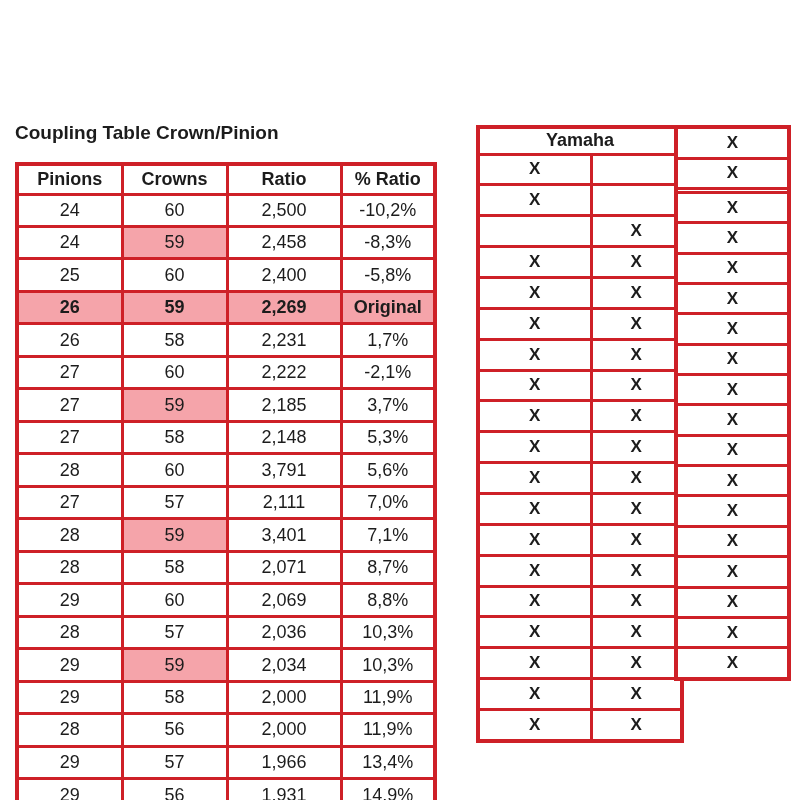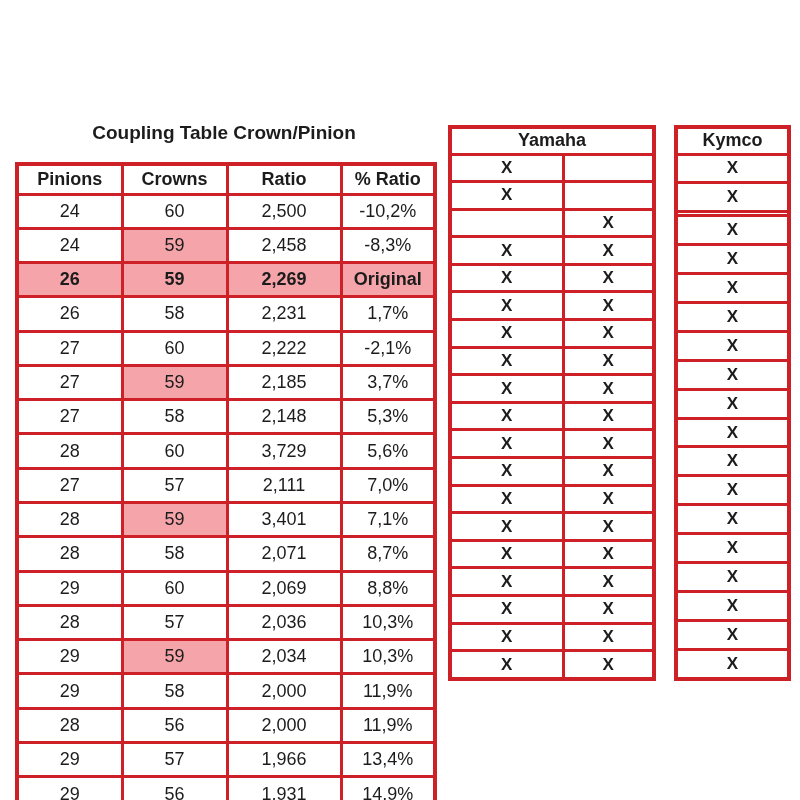--- a/index.html
+++ b/index.html
@@ -9,40 +9,40 @@
   }
   html,body{margin:0;padding:0;}
   body{
     width:800px;height:800px;background:#ffffff;
     font-family:"Liberation Sans", sans-serif;color:var(--ink);
   }
   .canvas{position:relative;width:800px;height:800px;background:#ffffff;overflow:hidden;}
 
   .title{
     position:absolute;left:15px;top:122px;width:418px;
-    text-align:center;font-weight:700;font-size:19px;color:var(--ink);
+    font-weight:700;font-size:19px;color:var(--ink);
     white-space:nowrap;
   }
 
   table{
     position:absolute;border-collapse:collapse;table-layout:fixed;
     border:4px solid var(--red);background:#ffffff;
   }
   th,td{
     border:3px solid var(--red);
     text-align:center;vertical-align:middle;
     padding:0;font-size:18px;color:var(--ink);
     overflow:hidden;white-space:nowrap;
   }
   th{font-weight:700;}
 
   #main-table{left:15px;top:162px;width:418px;height:652px;}
   #main-table thead tr{height:30px;}
 
-  #yamaha-table{left:448px;top:125px;width:204px;height:556px;}
+  #yamaha-table{left:476px;top:125px;width:204px;height:618px;}
   #kymco-table{left:674px;top:125px;width:113px;height:556px;}
   .brand-row{height:27px;}
   .model-row{height:30px;}
   .brand-cell,.model-cell{font-weight:700;}
 
   td.mark{font-weight:700;font-size:17px;}
 
   tr.hl-row td{background:var(--pink);font-weight:700;}
   td.hl-cell{background:var(--pink);}
 </style>
@@ -74,20 +74,26 @@
           <td>60</td>
           <td>2,500</td>
           <td>-10,2%</td>
         </tr>
         <tr>
           <td>24</td>
           <td class="hl-cell">59</td>
           <td>2,458</td>
           <td>-8,3%</td>
         </tr>
+        <tr>
+          <td>25</td>
+          <td>60</td>
+          <td>2,400</td>
+          <td>-5,8%</td>
+        </tr>
         <tr class="hl-row">
           <td>26</td>
           <td>59</td>
           <td>2,269</td>
           <td>Original</td>
         </tr>
         <tr>
           <td>26</td>
           <td>58</td>
           <td>2,231</td>
@@ -107,21 +113,21 @@
         </tr>
         <tr>
           <td>27</td>
           <td>58</td>
           <td>2,148</td>
           <td>5,3%</td>
         </tr>
         <tr>
           <td>28</td>
           <td>60</td>
-          <td>3,729</td>
+          <td>3,791</td>
           <td>5,6%</td>
         </tr>
         <tr>
           <td>27</td>
           <td>57</td>
           <td>2,111</td>
           <td>7,0%</td>
         </tr>
         <tr>
           <td>28</td>
@@ -268,23 +274,20 @@
           <td class="mark">X</td>
         </tr>
       </tbody>
   </table>
 
   <table id="kymco-table">
     <colgroup>
         <col style="width:113px">
       </colgroup>
     <thead>
-      <tr class="brand-row">
-        <th class="brand-cell">Kymco</th>
-      </tr>
     </thead>
     <tbody id="kymco-rows">
         <tr>
           <td class="mark">X</td>
         </tr>
         <tr>
           <td class="mark">X</td>
         </tr>
         <tr>
           <td class="mark"></td>

